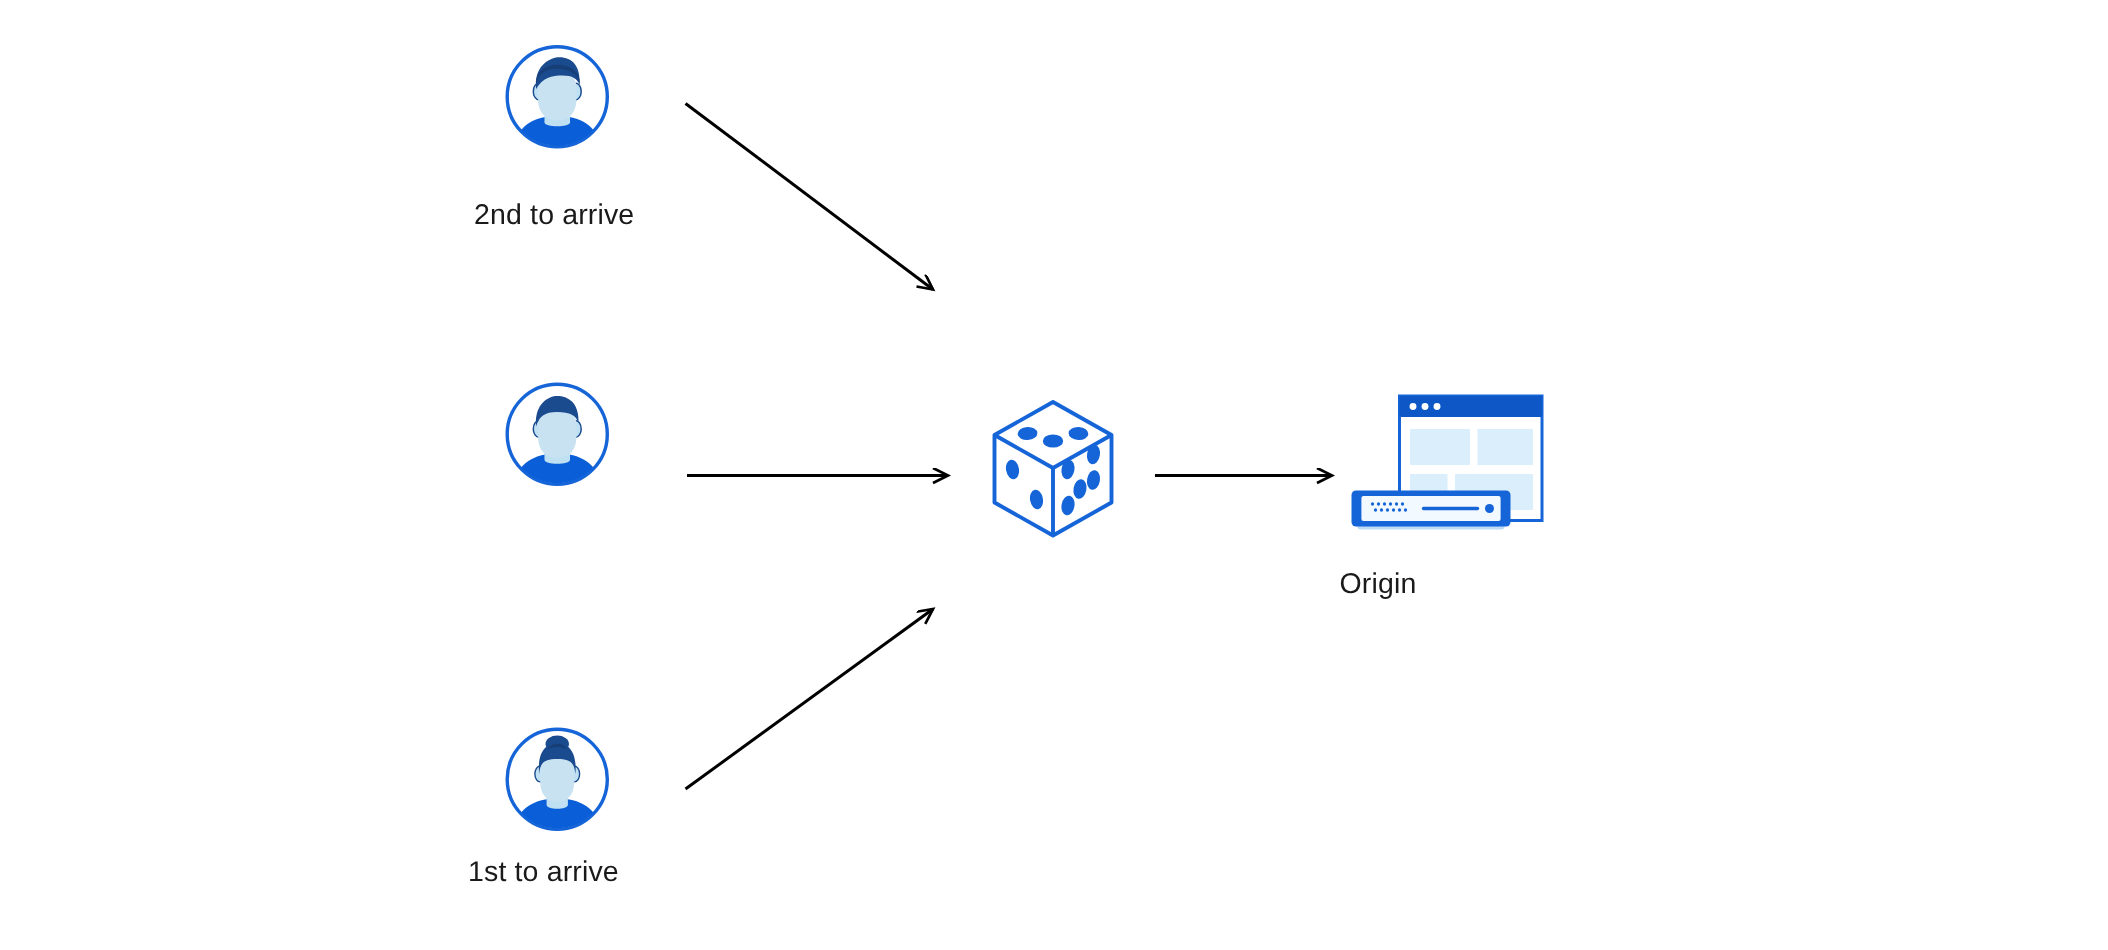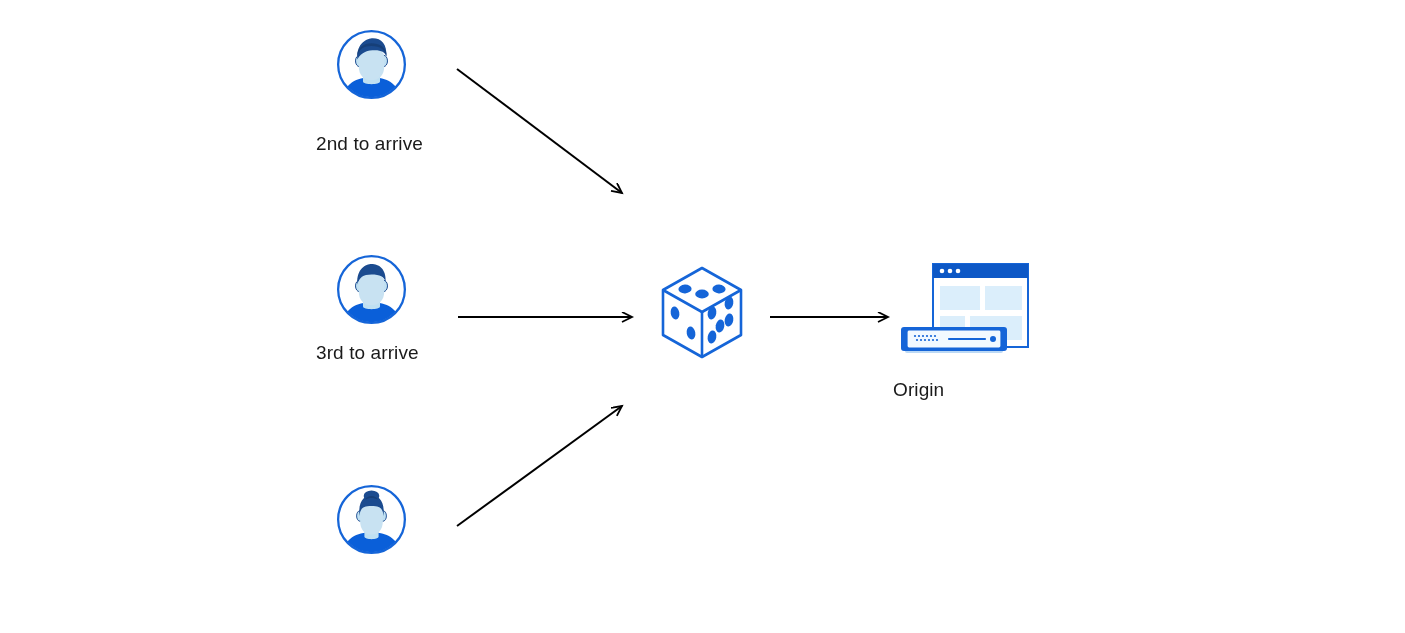--- a/index.html
+++ b/index.html
@@ -91,41 +91,41 @@
         <path d="M10,100 C10,78 28,68 50,68 C72,68 90,78 90,100 Z" fill="#0a5fd9"></path>
         <path d="M38,60 L62,60 L62,74 C62,79 38,79 38,74 Z" fill="#bfe0f2"></path>
         <path d="M38,60 L62,60 L62,68 C55,72 45,72 38,68 Z" fill="#a9d3ea"></path>
         <ellipse cx="33" cy="45" rx="5.5" ry="8" fill="#bfe0f2" stroke="#1b4b8f" stroke-width="1.4"></ellipse>
         <ellipse cx="67" cy="45" rx="5.5" ry="8" fill="#bfe0f2" stroke="#1b4b8f" stroke-width="1.4"></ellipse>
         <path d="M32,40 C32,22 68,22 68,40 L68,52 C68,66 60,72 50,72 C40,72 32,66 32,52 Z" fill="#c8e2f2"></path>
         <path d="M30,41 C29,21 42,14 50,14 C60,14 71,20 70,40 C68,32 62,29 50,29 C38,29 33,33 30,43 Z" fill="#1b4b8f"></path>
       </g>
     </svg>
   </div>
-  <div class="node-label" style="left:0px; top:343px; width:750px; text-align:left; padding-left:316px; box-sizing:border-box;">3rd to arrive</div>
 
   <div class="node" style="left:336px; top:484px; width:71px; height:71px;">
     <svg width="71" height="71" viewBox="0 0 100 100">
       <circle cx="50" cy="50" r="47" fill="#ffffff" stroke="#1565d8" stroke-width="3.2"></circle>
       <clipPath id="clipC">
           <circle cx="50" cy="50" r="46"></circle>
         </clipPath>
       <g clip-path="url(#clipC)">
         <path d="M10,100 C10,78 28,68 50,68 C72,68 90,78 90,100 Z" fill="#0a5fd9"></path>
         <path d="M40,58 L60,58 L60,74 C60,79 40,79 40,74 Z" fill="#bfe0f2"></path>
         <path d="M40,58 L60,58 L60,67 C54,71 46,71 40,67 Z" fill="#a9d3ea"></path>
         <ellipse cx="34" cy="45" rx="5" ry="7.5" fill="#bfe0f2" stroke="#1b4b8f" stroke-width="1.3"></ellipse>
         <ellipse cx="66" cy="45" rx="5" ry="7.5" fill="#bfe0f2" stroke="#1b4b8f" stroke-width="1.3"></ellipse>
         <path d="M34,40 C34,23 66,23 66,40 L66,52 C66,65 59,71 50,71 C41,71 34,65 34,52 Z" fill="#c8e2f2"></path>
         <path d="M33,45 C31,24 40,16 50,16 C60,16 69,24 67,45 C66,36 64,31 50,31 C36,31 34,36 33,45 Z" fill="#1b4b8f"></path>
         <ellipse cx="50" cy="17" rx="11" ry="8" fill="#1b4b8f"></ellipse>
         <path d="M41,22 C44,15 56,15 59,22 C54,19 46,19 41,22 Z" fill="#163f78"></path>
       </g>
     </svg>
   </div>
+  <div class="node-label" style="left:0px; top:572px; width:750px; text-align:left; padding-left:312px; box-sizing:border-box;">1st to arrive</div>
 
   <div class="node" style="left:658px; top:265px; width:88px; height:95px;">
     <svg width="88" height="95" viewBox="0 0 88 95">
       <g fill="none" stroke="#1565d8" stroke-width="2.6" stroke-linejoin="round">
         <path d="M44,3 L83,25 L83,70 L44,92 L5,70 L5,25 Z"></path>
         <path d="M5,25 L44,47 L83,25"></path>
         <path d="M44,47 L44,92"></path>
       </g>
 
       <g fill="#1565d8">

